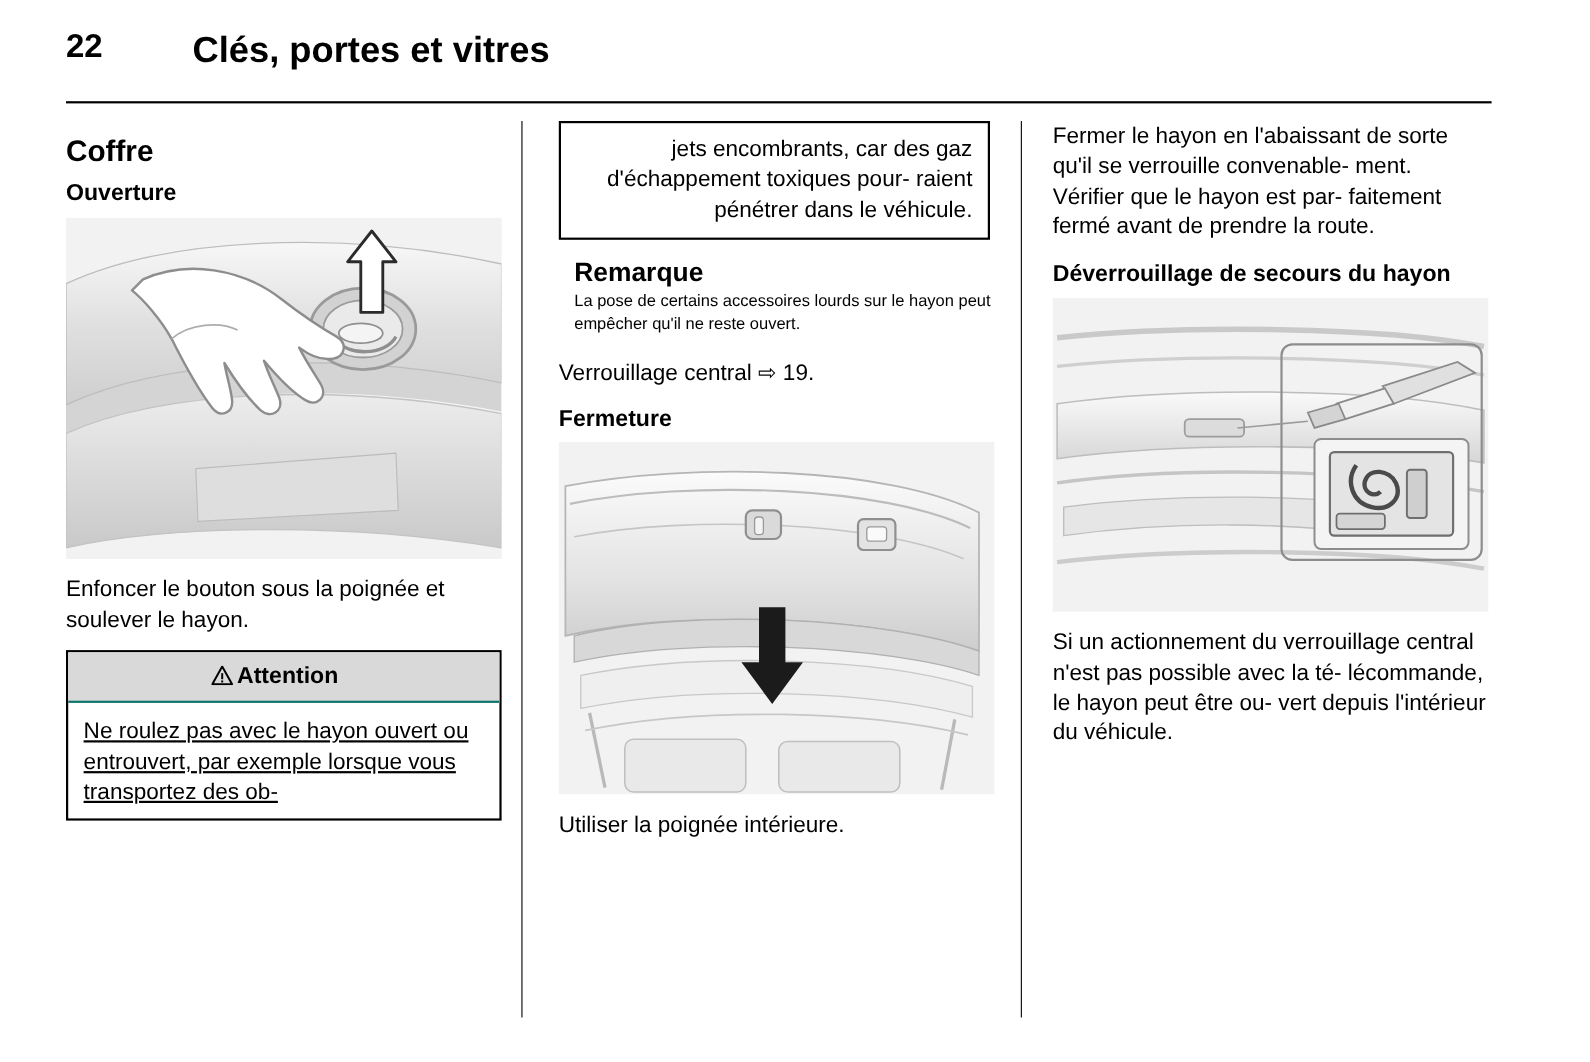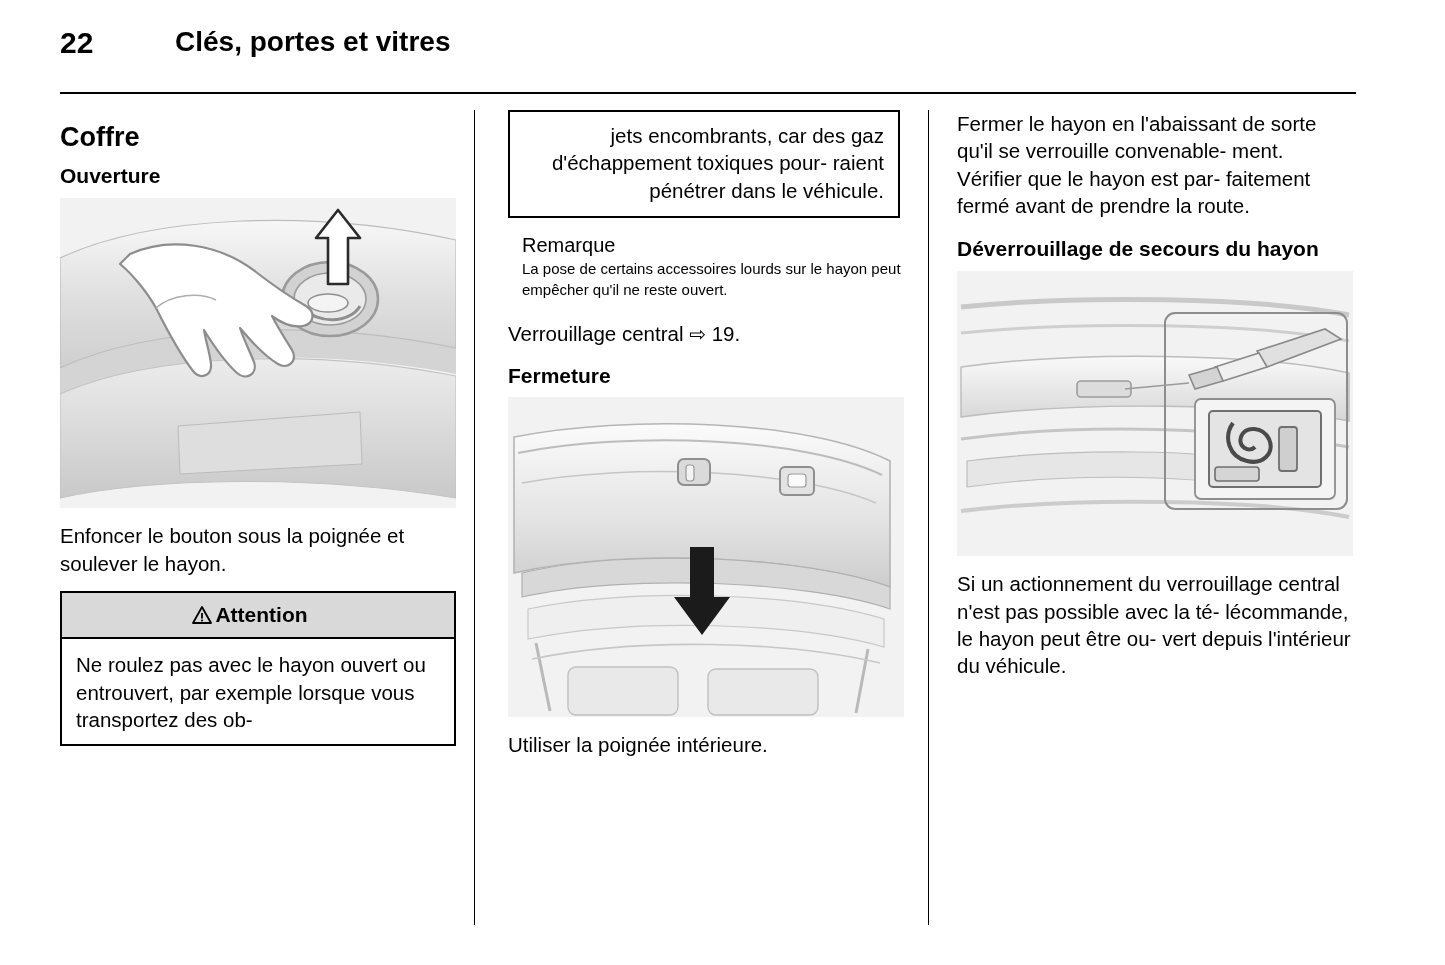--- a/index.html
+++ b/index.html
@@ -34,21 +34,21 @@
     left: 0;
     top: 0;
     font-size: 30px;
     font-weight: bold;
     letter-spacing: 0px;
   }
   .chapter-title {
     position: absolute;
     left: 115px;
     top: 0;
-    font-size: 28px;
+    font-size: 33px;
     font-weight: bold;
   }
   .header-rule {
     position: absolute;
     left: 60px;
     top: 92px;
     width: 1296px;
     height: 2px;
     background: #000;
   }
@@ -110,52 +110,53 @@
   .fig-emerg { width: 396px; height: 285px; }
 
   
   .warn {
     border: 2px solid #000;
     margin-top: 6px;
     width: 392px;
   }
   .warn-head {
     background: #d9d9d9;
-    border-bottom: 2px solid #000000;
+    border-bottom: 2px solid #0f766e;
     text-align: center;
     font-size: 21px;
     font-weight: bold;
     padding: 10px 16px 10px 0;
   }
   .warn-head .tri {
     display: inline-block;
     position: relative;
     top: 2px;
     margin-right: 3px;
   }
   .warn-body {
     padding: 12px 14px 10px 14px;
     font-size: 20.5px;
     line-height: 1.34;
+    text-decoration: underline;
   }
   
   .warn-cont {
     border: 2px solid #000;
     border-top: 2px solid #000;
     width: 392px;
     padding: 10px 14px 12px 14px;
     box-sizing: border-box;
     font-size: 20.5px;
     line-height: 1.34;
     margin-bottom: 16px;
     text-align: right;
   }
   .note-title {
-    font-size: 20px;
-    font-weight: normal;
+    font-size: 24px;
+    font-weight: bold;
     margin: 0 0 2px 0;
     padding-left: 14px;
   }
   .note-body {
     font-size: 15px;
     line-height: 1.34;
     margin: 0 0 20px 0;
     padding-left: 14px;
   }
   .ref-arrow {

